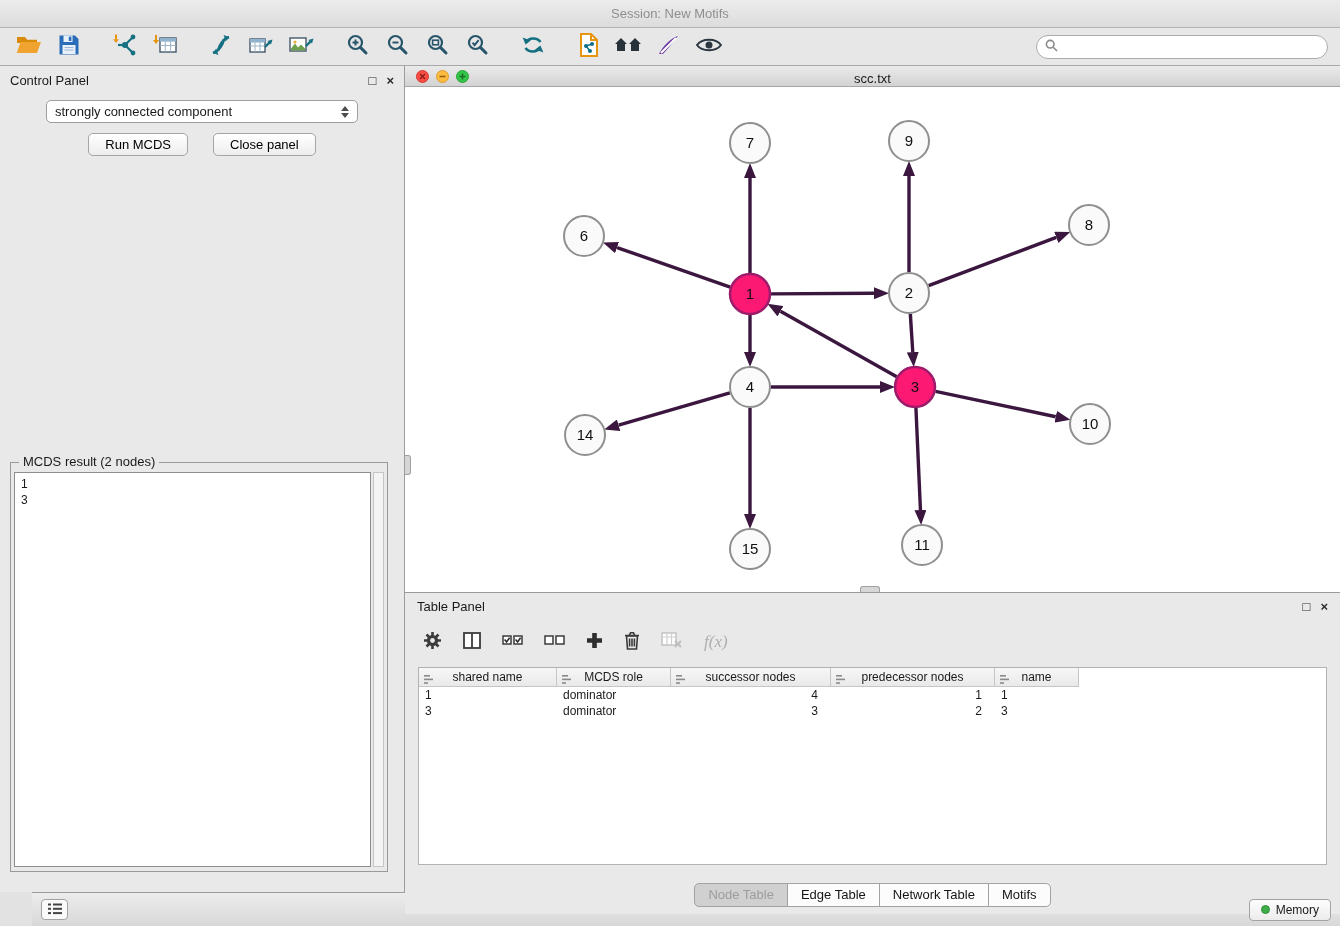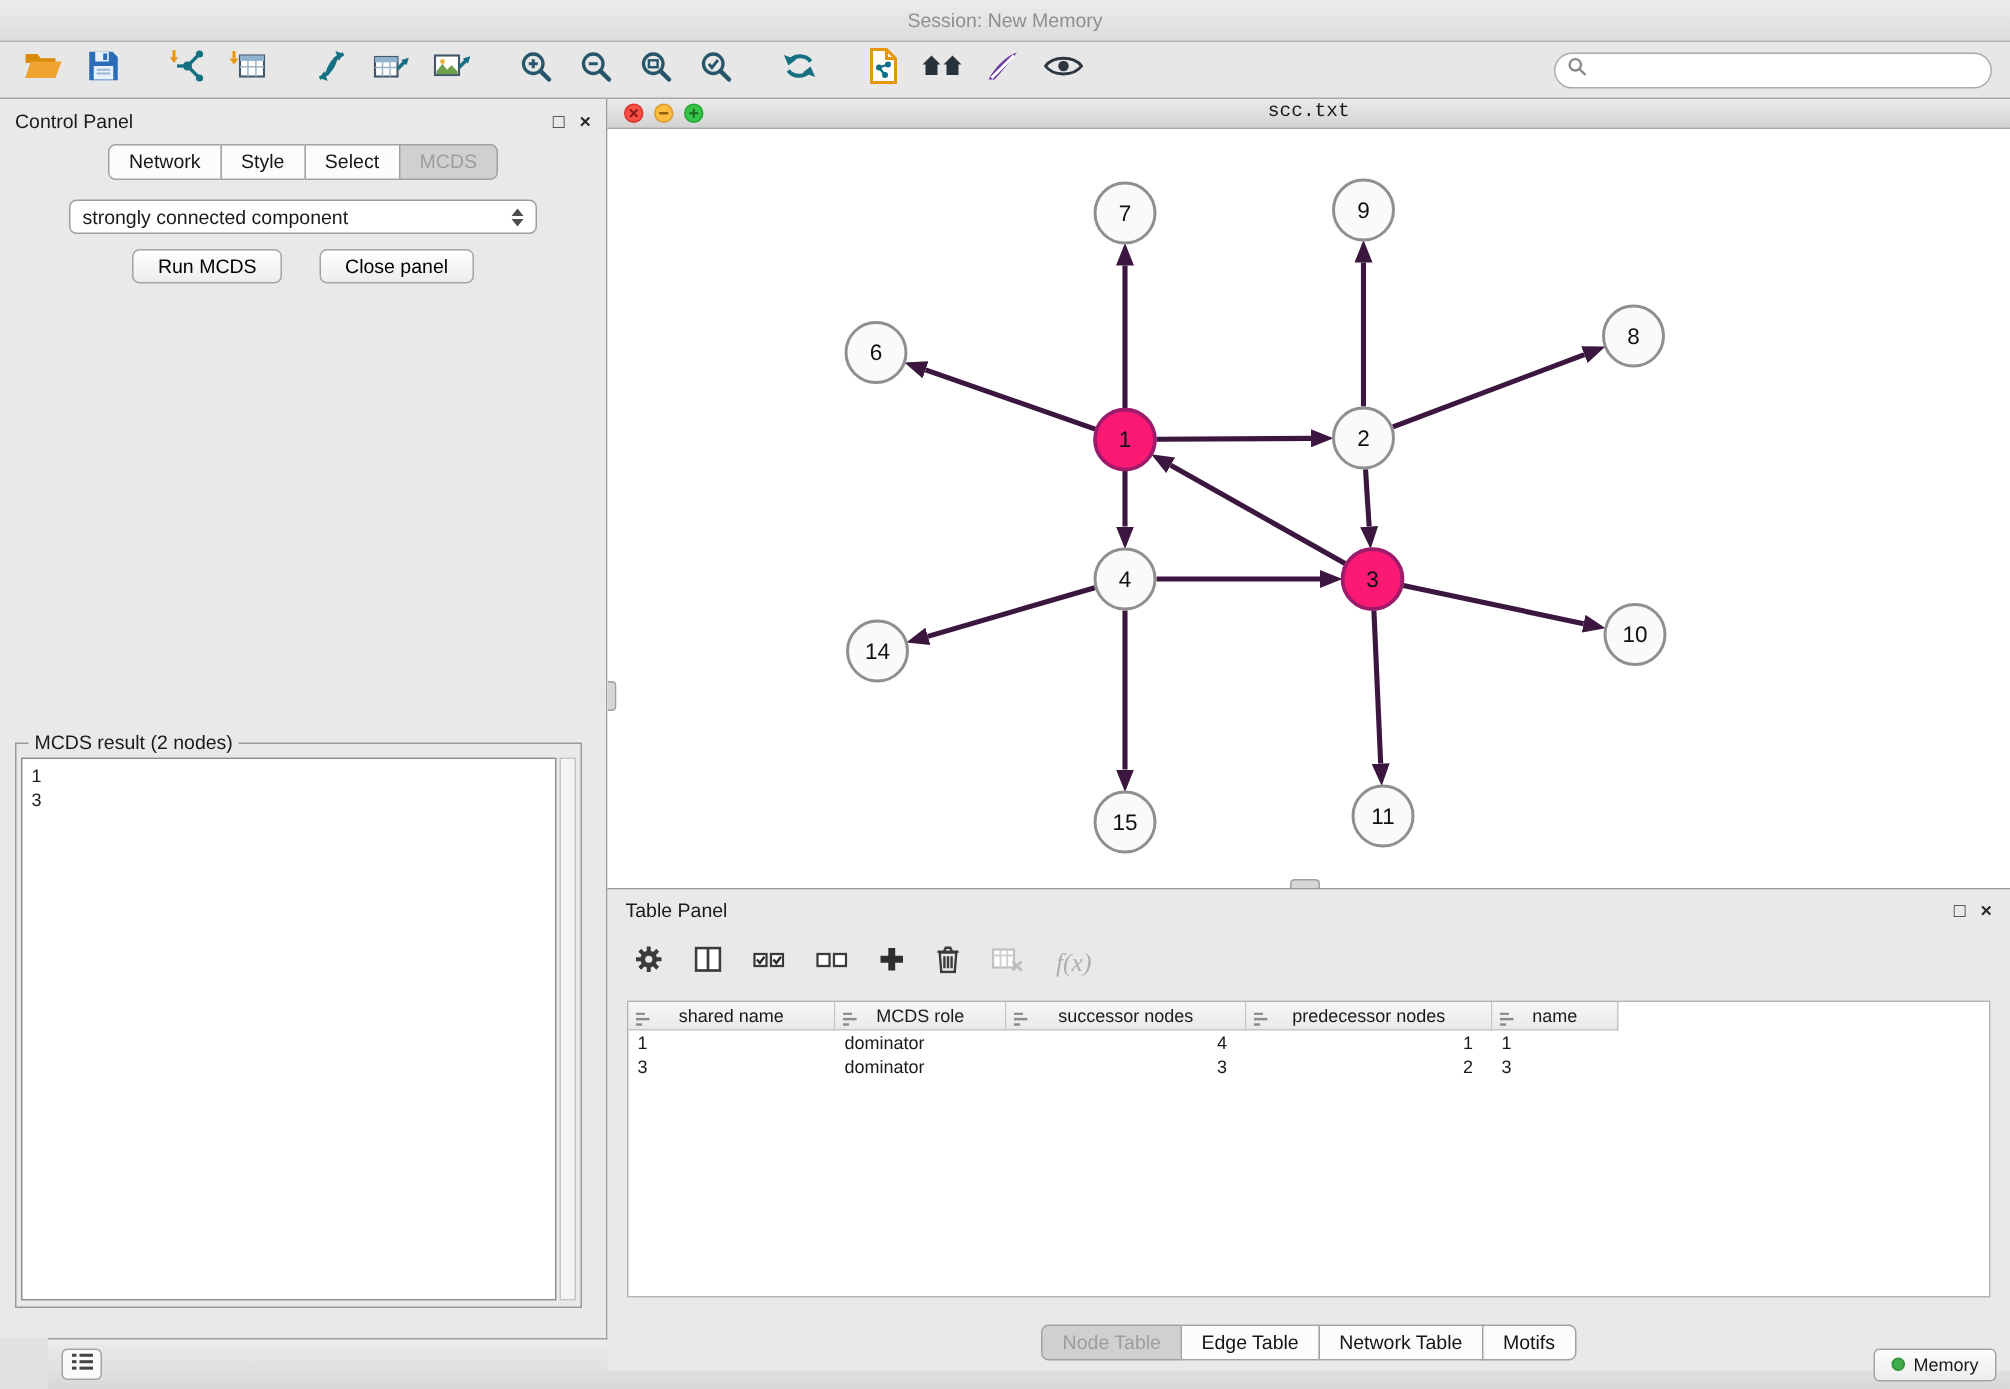--- a/index.html
+++ b/index.html
@@ -48,21 +48,21 @@
   .result-legend { position:absolute; top:-9px; left:8px; background:#e9e9e9; padding:0 4px; font-size:13px; }
   .result-inner { position:absolute; left:3px; right:16px; top:9px; bottom:4px; background:#fff; border:1px solid #8d8d8d;
                   font-size:12px; padding:3px 6px; white-space:pre; overflow:hidden; line-height:1.35; }
   .result-scroll { position:absolute; right:3px; top:9px; bottom:4px; width:11px; background:#f4f4f4; border:1px solid #c6c6c6; }
 
   
   .right-col { flex:1; display:flex; flex-direction:column; }
 
   .network-window { height:527px; display:flex; flex-direction:column; border-bottom:1px solid #9a9a9a; }
   .net-titlebar { height:26px; background:linear-gradient(#eaeaea,#d3d3d3); border-bottom:1px solid #a6a6a6;
-                  position:relative; display:flex; align-items:flex-start; justify-content:center; font-size:13px;font-family:Liberation Mono, monospace; }
+                  position:relative; display:flex; align-items:flex-end; justify-content:center; font-size:13px; }
   .traffic { position:absolute; left:11px; top:0; bottom:0; display:flex; align-items:center; gap:7px; }
   .tl { width:13px; height:13px; border-radius:50%; display:inline-flex; align-items:center; justify-content:center; }
   .tl-red { background:#fb4e46; border:1px solid #d6362e; }
   .tl-yellow { background:#fdbc40; border:1px solid #dd9a2e; }
   .tl-green { background:#35c649; border:1px solid #28a438; }
   .net-content { flex:1; background:#fff; position:relative; }
   .split-v { position:absolute; left:0; top:368px; width:6px; height:20px; background:#d6d6d6; border:1px solid #a0a0a0;
              border-left:none; border-radius:0 3px 3px 0; }
   .split-h { position:absolute; bottom:0; left:455px; width:20px; height:6px; background:#d6d6d6; border:1px solid #a0a0a0;
              border-bottom:none; border-radius:3px 3px 0 0; }
@@ -93,21 +93,21 @@
                 display:flex; align-items:center; justify-content:center; }
   .memory-btn { margin-left:auto; height:22px; border:1px solid #a3a3a3; border-radius:4px;
                 background:linear-gradient(#fdfdfd,#ececec); display:flex; align-items:center; gap:6px;
                 padding:0 11px; font-size:12px; }
   .mem-dot { width:9px; height:9px; border-radius:50%; background:#3fae49; border:1px solid #2e8d36; }
 </style>
 </head>
 <body>
 
 <div class="titlebar">
-  <span>Session: New Memory</span>
+  <span>Session: New Motifs</span>
 </div>
 
 <div class="toolbar">
   <div class="tbtn">
     <span><svg width="26" height="22" viewBox="0 0 26 22">
           <path d="M1 3 h8 l2.2 2.8 H21 V9 H1 z" fill="#d98b0a"></path>
           <path d="M4.5 8 H25 l-4 11 H0.8 z" fill="#f0a32f"></path>
         </svg></span>
   </div>
   <div class="tbtn">
@@ -248,26 +248,20 @@
 <div class="main">
 
   <div class="control-panel">
     <div class="panel-header">
       <span>Control Panel</span>
       <span class="chrome-icons">
         <span class="chrome-glyph">□</span>
         <span class="chrome-glyph">×</span>
       </span>
     </div>
-    <div class="seg-tabs">
-        <div class="seg-btn">Network</div>
-        <div class="seg-btn">Style</div>
-        <div class="seg-btn">Select</div>
-        <div class="seg-btn seg-active">MCDS</div>
-      </div>
     <div class="panel-body">
       <div class="dropdown">
         <span>strongly connected component</span>
         <span class="dd-arrows">
             <i class="dd-up"></i>
             <i class="dd-down"></i>
           </span>
       </div>
       <div class="btn-row">
         <button class="push-btn">Run MCDS</button>

